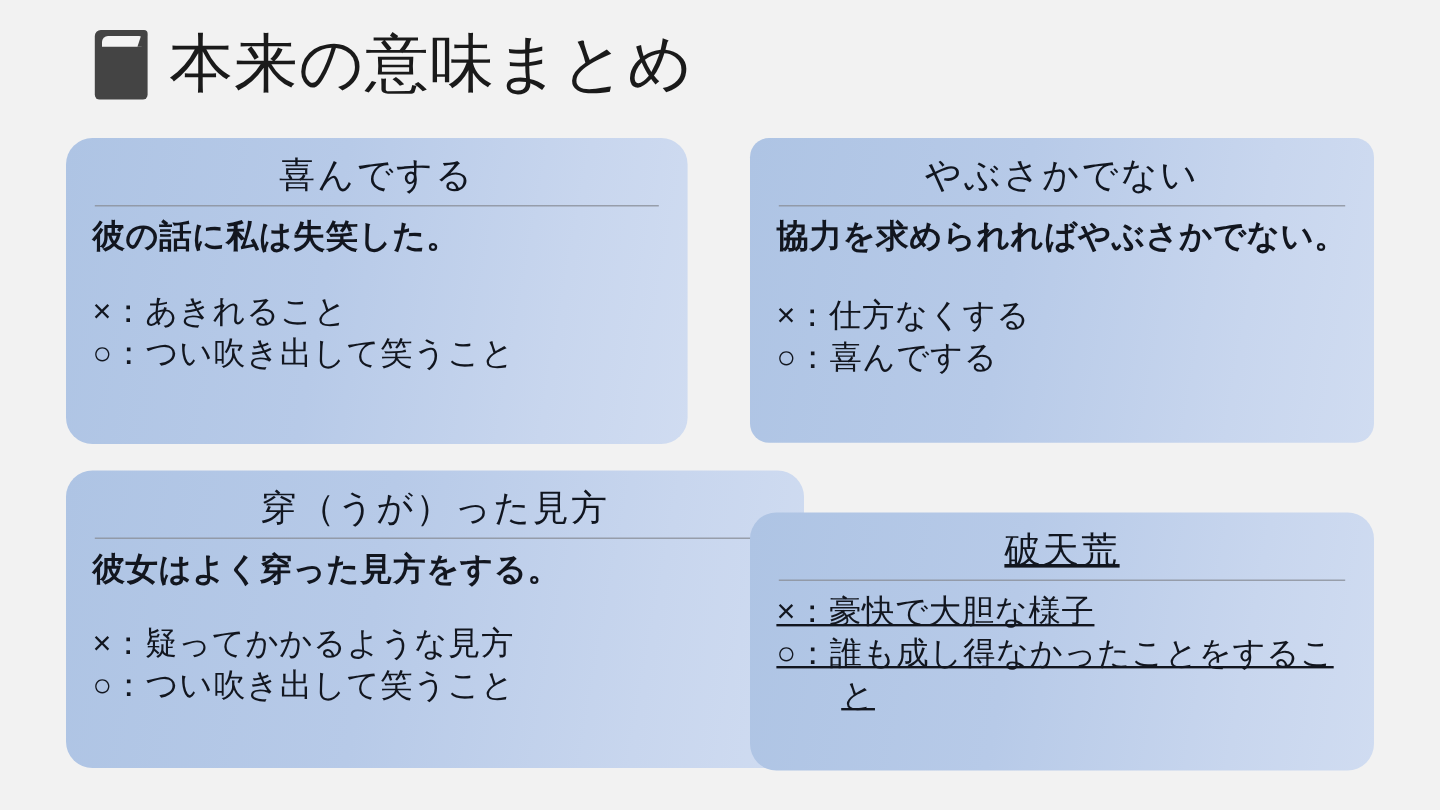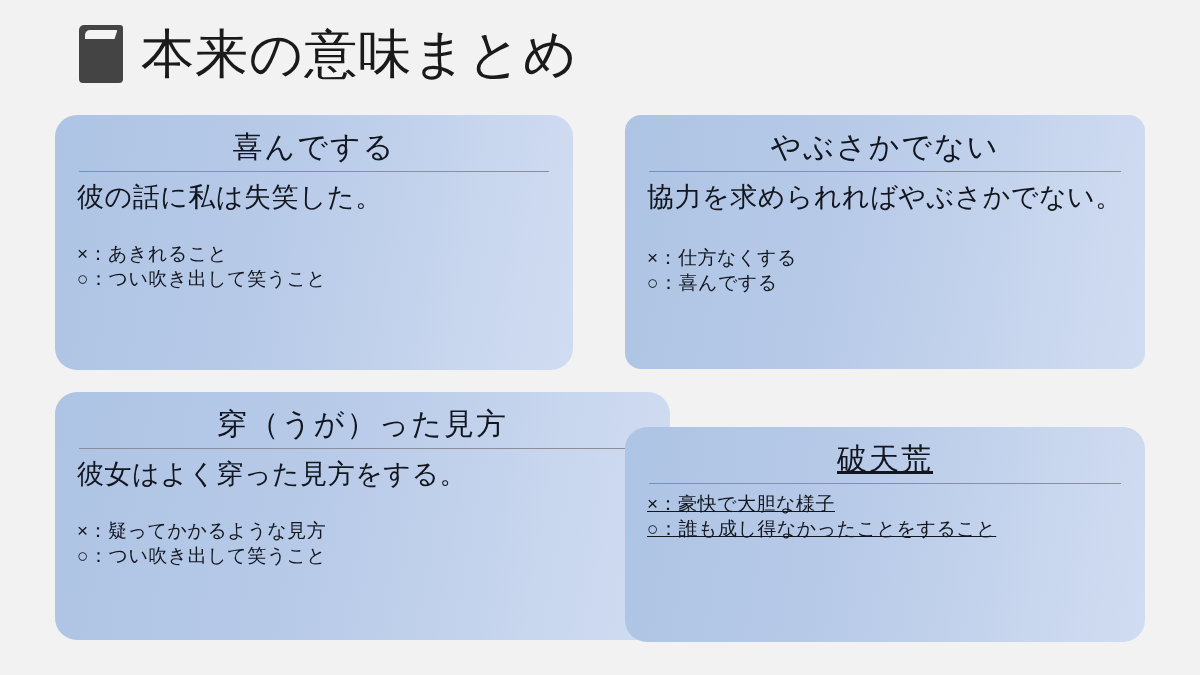--- a/index.html
+++ b/index.html
@@ -95,26 +95,27 @@
   .card-rule {
     height: 0;
     border-top: 1.4px solid #8b8f99;
     margin: 2px 2px 8px 2px;
   }
   .card-example {
     font-size: 27px;
     line-height: 1.33;
     color: #12161f;
     letter-spacing: 0.5px;
+    font-weight: bold;
   }
   .meanings {
     margin-top: 26px;
   }
   .meaning-line {
-    font-size: 19px;
+    font-size: 27px;
     line-height: 1.3;
     color: #12161f;
     letter-spacing: 0.5px;
     padding-left: 54px;
     text-indent: -54px;
   }
 
   
   #card-0 { left: 55px;  top: 115px; width: 518px; height: 255px; }
   #card-1 { left: 625px; top: 115px; width: 520px; height: 254px; border-radius: 16px; }

